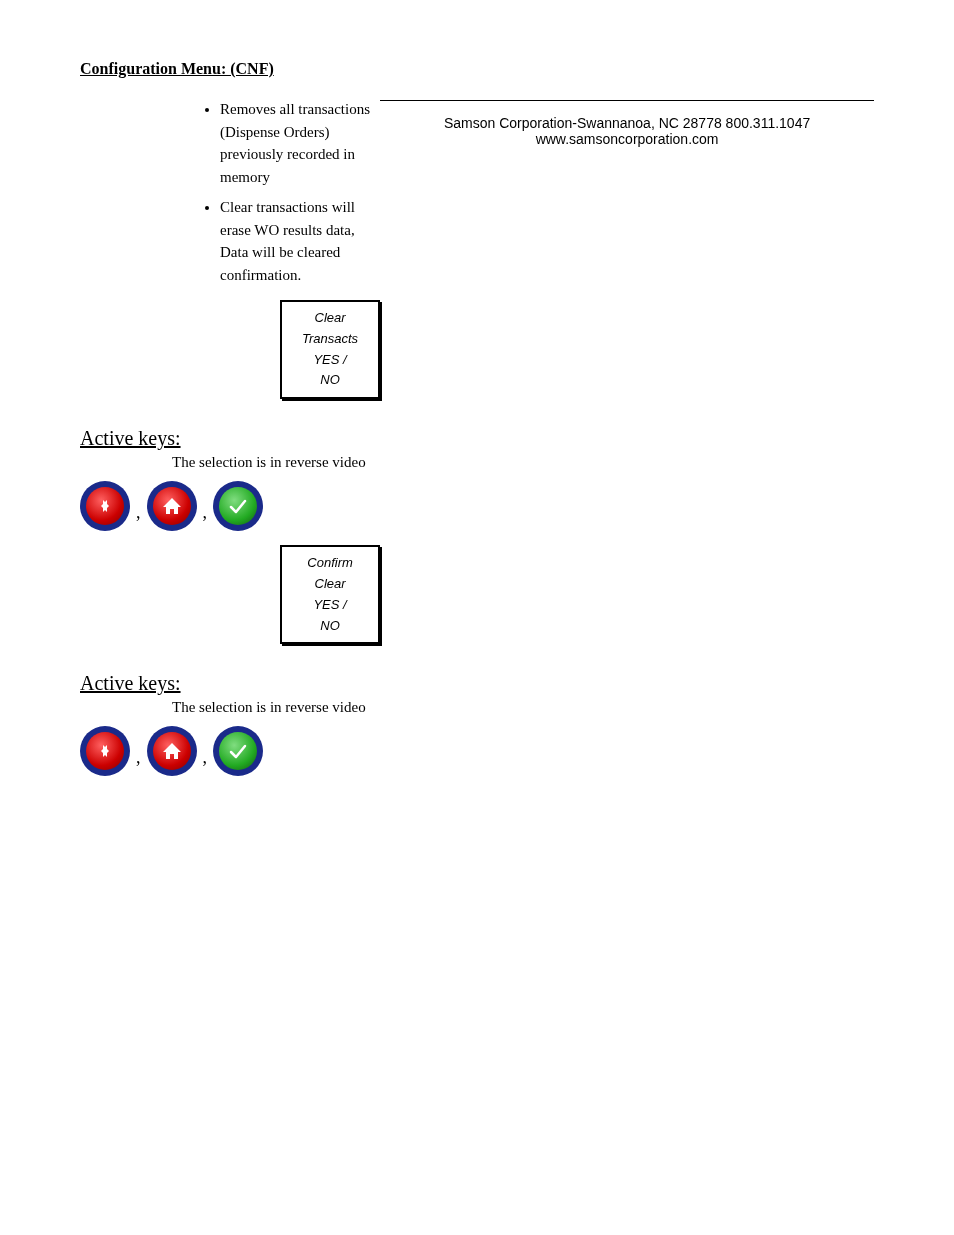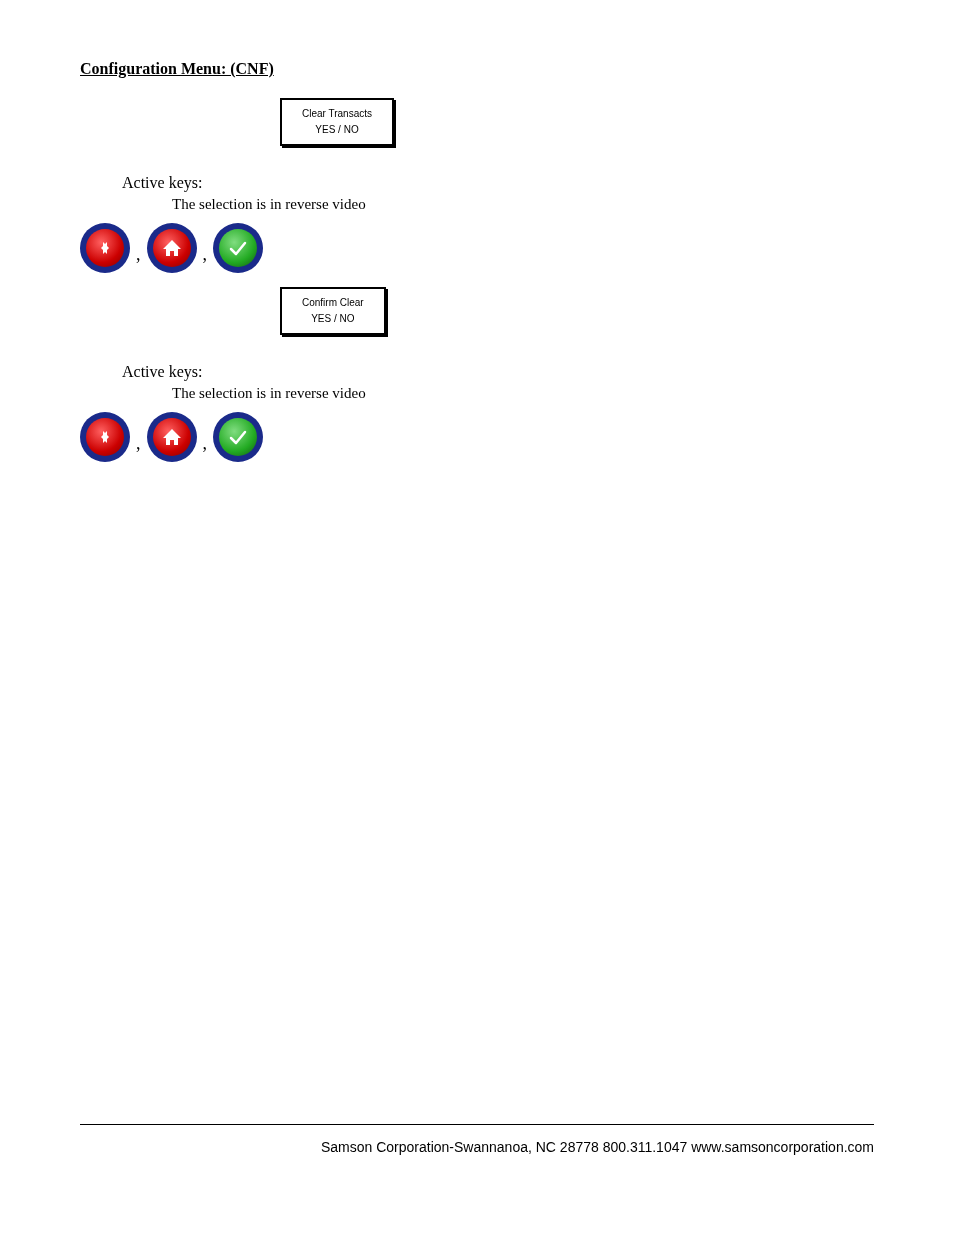--- a/index.html
+++ b/index.html
@@ -9,21 +9,21 @@
       font-size: 15px;
       color: #000;
       width: 954px;
       min-height: 1235px;
       position: relative;
     }
     .page {
       padding: 60px 80px 80px 80px;
       min-height: 1235px;
       display: flex;
-      flex-direction: column;
+      flex-direction: row;
     }
     .main-content {
       flex: 1;
     }
     h1.section-title {
       font-size: 16px;
       font-weight: bold;
       text-decoration: underline;
       margin-bottom: 20px;
     }
@@ -45,35 +45,36 @@
     .bullet-list li {
       margin-bottom: 8px;
       line-height: 1.5;
     }
     .lcd-box {
       border: 2px solid #000;
       display: inline-block;
       text-align: center;
       padding: 6px 20px;
       font-family: Arial, sans-serif;
-      font-size: 10px;
+      font-size: 13px;
       line-height: 1.6;
       margin-bottom: 14px;
       background: #fff;
       box-shadow: 2px 2px 0 #000;
+      font-style: italic;
     }
     .lcd-box-wrapper {
       margin-left: 200px;
       margin-bottom: 14px;
     }
     .active-keys-label {
-      font-size: 16px;
+      text-decoration: underline;
+      font-size: 20px;
       margin-bottom: 4px;
       display: inline-block;
-      margin-left: 42px;
     }
     .active-keys-section {
       margin-bottom: 10px;
       margin-left: 0;
     }
     .keys-row {
       display: flex;
       align-items: center;
       gap: 4px;
       margin-left: 0;
@@ -153,41 +154,45 @@
     .action-line {
       margin-bottom: 14px;
       line-height: 1.5;
     }
     .action-label {
       text-decoration: underline;
       font-weight: bold;
     }
     .footer {
       border-top: 1px solid #000;
-      text-align: right;
+      text-align: center;
       padding-top: 14px;
       font-size: 14px;
       font-family: Arial, sans-serif;
       margin-top: 40px;
     }
     .scroll-text {
       margin-left: 0;
       margin-bottom: 18px;
     }
   </style>
 </head>
 <body>
 
 <div class="page">
   <div class="main-content">
 
     <h1 class="section-title">Configuration Menu: (CNF)</h1>
 
 
 
+    <ul class="bullet-list">
+      <li>Removes all transactions (Dispense Orders) previously recorded in memory</li>
+      <li>Clear transactions will erase WO results data, Data will be cleared confirmation.</li>
+    </ul>
 
     <div class="lcd-box-wrapper">
       <div class="lcd-box">
         <div>Clear Transacts</div>
         <div>YES / NO</div>
       </div>
     </div>
 
     <div class="active-keys-section">
       <span class="active-keys-label">Active keys:</span><br>

